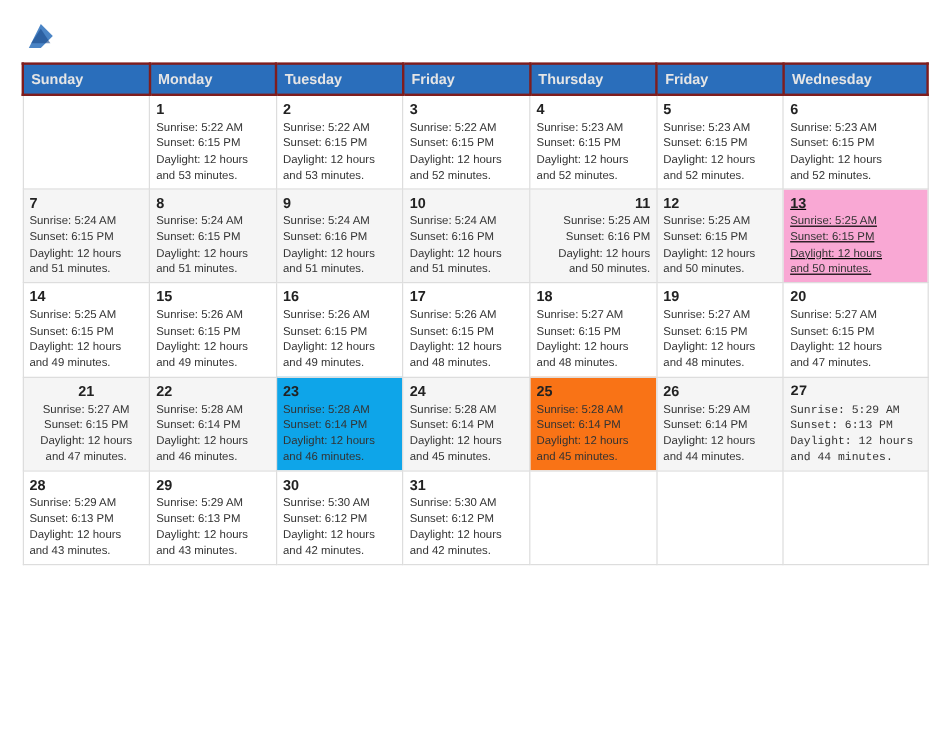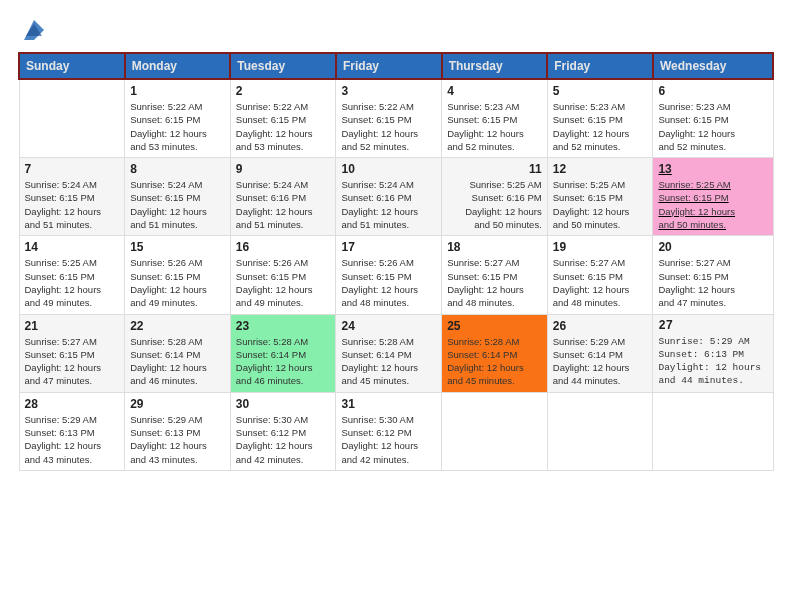--- a/index.html
+++ b/index.html
@@ -275,35 +275,35 @@
           </td>
           <td>
             <span class="day-num">20</span>
             <div class="day-info" style="white-space: pre-line;">Sunrise: 5:27 AM
 Sunset: 6:15 PM
 Daylight: 12 hours
 and 47 minutes.</div>
           </td>
         </tr>
         <tr>
-          <td style="background: rgb(245, 245, 245);">
+          <td style="background: rgb(245, 245, 245); text-align: center;">
             <span class="day-num">21</span>
             <div class="day-info" style="white-space: pre-line;">Sunrise: 5:27 AM
 Sunset: 6:15 PM
 Daylight: 12 hours
 and 47 minutes.</div>
           </td>
           <td style="background: rgb(245, 245, 245);">
             <span class="day-num">22</span>
             <div class="day-info" style="white-space: pre-line;">Sunrise: 5:28 AM
 Sunset: 6:14 PM
 Daylight: 12 hours
 and 46 minutes.</div>
           </td>
-          <td style="background: #86efac;">
+          <td style="background: #0ea5e9;">
             <span class="day-num">23</span>
             <div class="day-info" style="white-space: pre-line;">Sunrise: 5:28 AM
 Sunset: 6:14 PM
 Daylight: 12 hours
 and 46 minutes.</div>
           </td>
           <td style="background: rgb(245, 245, 245);">
             <span class="day-num">24</span>
             <div class="day-info" style="white-space: pre-line;">Sunrise: 5:28 AM
 Sunset: 6:14 PM

